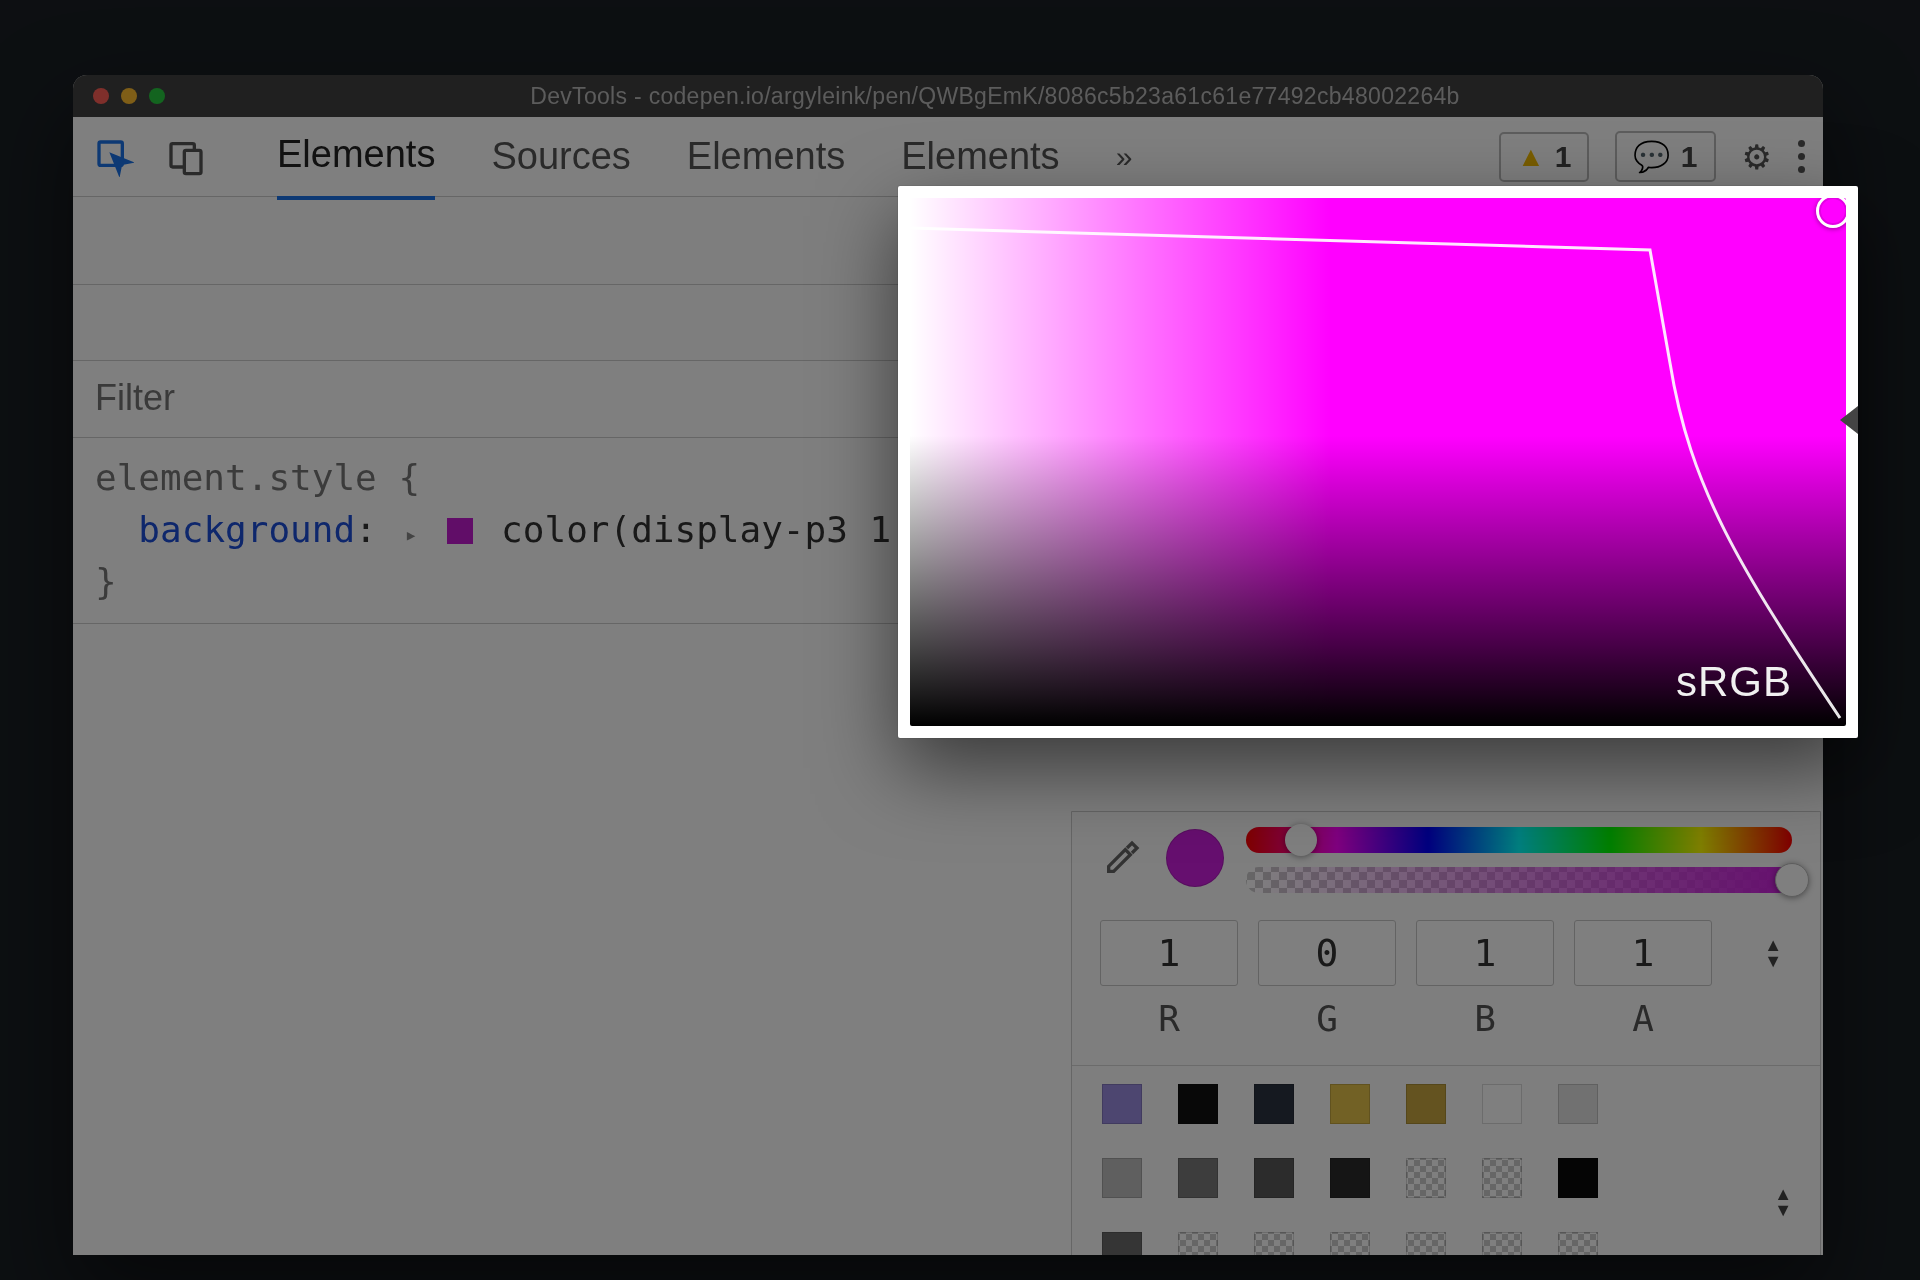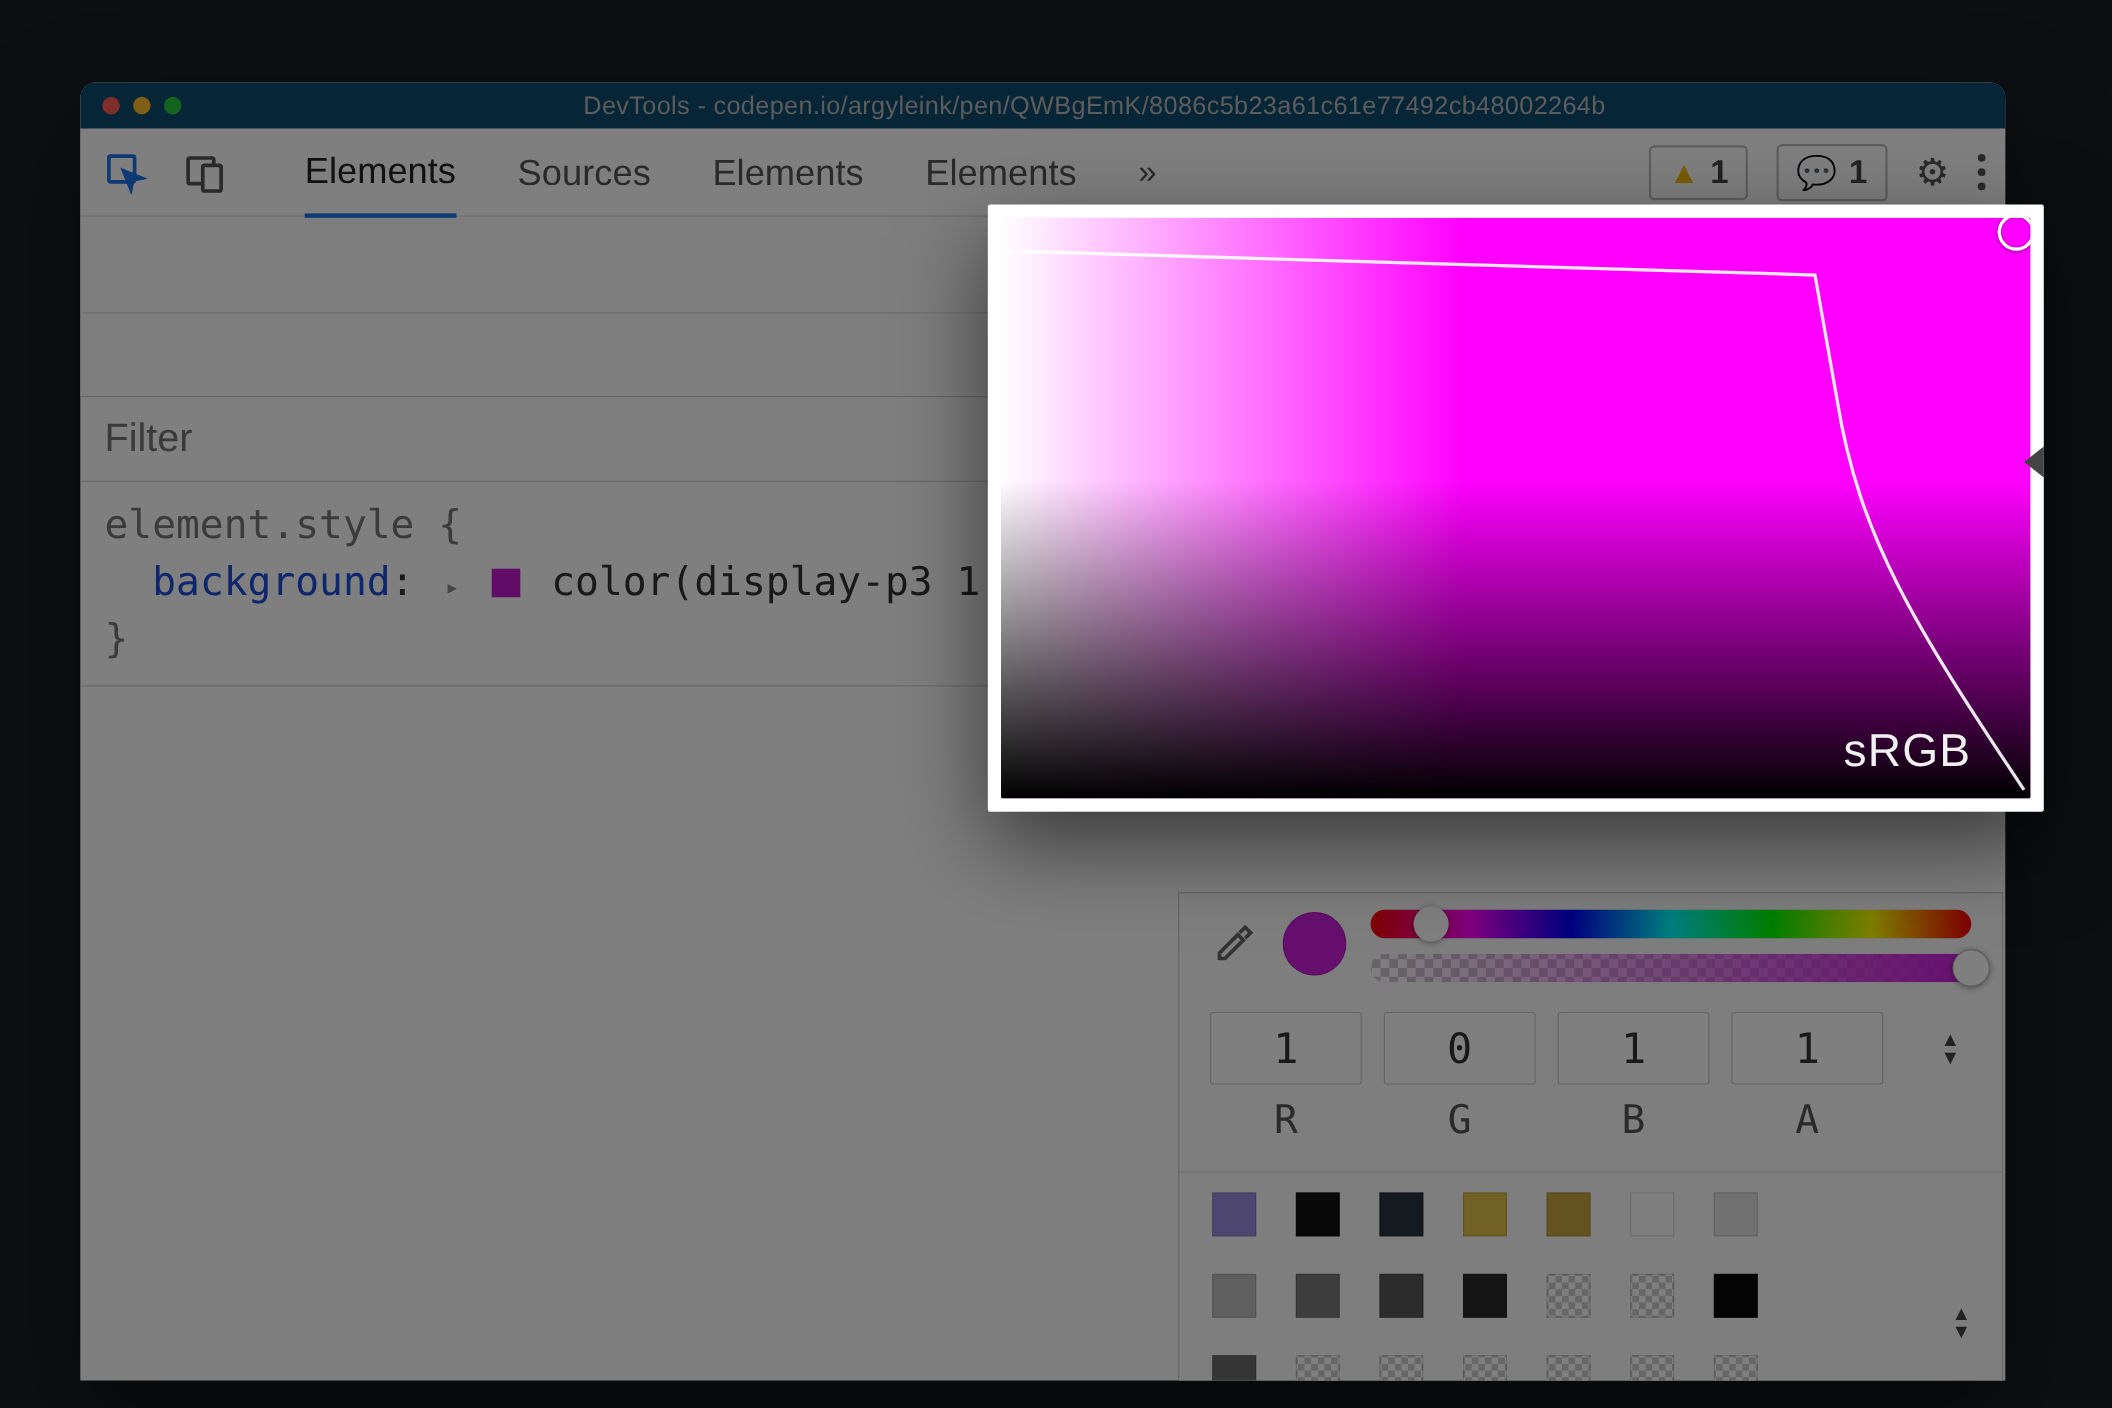--- a/index.html
+++ b/index.html
@@ -24,21 +24,21 @@
       top: 75px;
       width: 1750px;
       height: 1180px;
       background: #ffffff;
       border-radius: 14px 14px 0 0;
       box-shadow: 0 40px 90px rgba(0,0,0,0.5);
       overflow: hidden;
     }
     .titlebar {
       height: 42px;
-      background: #0c4a6e;
+      background: #404040;
       display: flex;
       align-items: center;
       padding: 0 20px;
       gap: 22px;
     }
     .traffic { display: flex; gap: 12px; }
     .traffic span { width: 16px; height: 16px; border-radius: 50%; }
     .tl-close { background: #ff5f56; }
     .tl-min   { background: #ffbd2e; }
     .tl-max   { background: #27c93f; }
@@ -60,21 +60,21 @@
       gap: 26px;
       background: #fff;
     }
     .tool-icon {
       width: 46px; height: 46px;
       display: flex; align-items: center; justify-content: center;
       border-radius: 4px;
     }
     .tabs { display: flex; gap: 56px; margin-left: 42px; align-items: center; }
     .tab {
-      font-size: 33px;
+      font-size: 38px;
       color: #555;
       padding-bottom: 20px;
       padding-top: 20px;
       cursor: pointer;
       text-align: center;
     }
     .tab.active {
       color: #222;
       border-bottom: 4px solid #1a73e8;
     }

